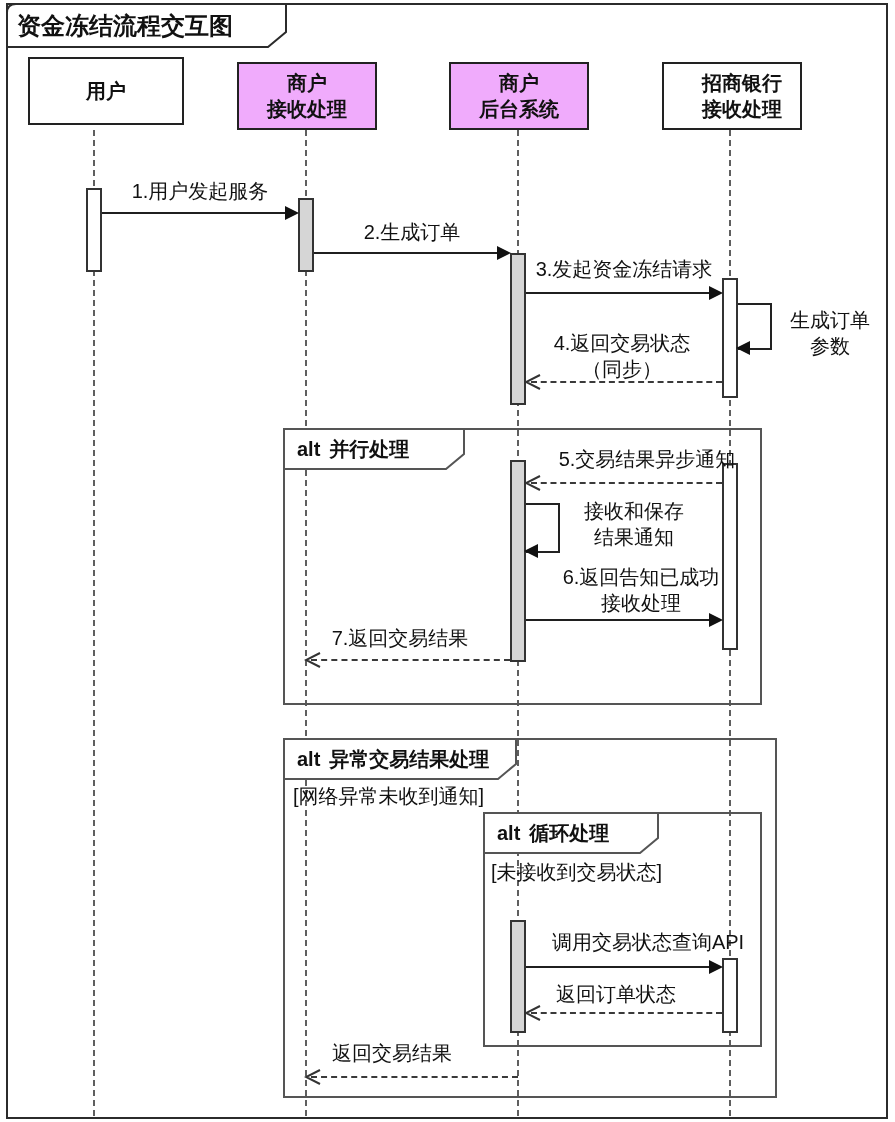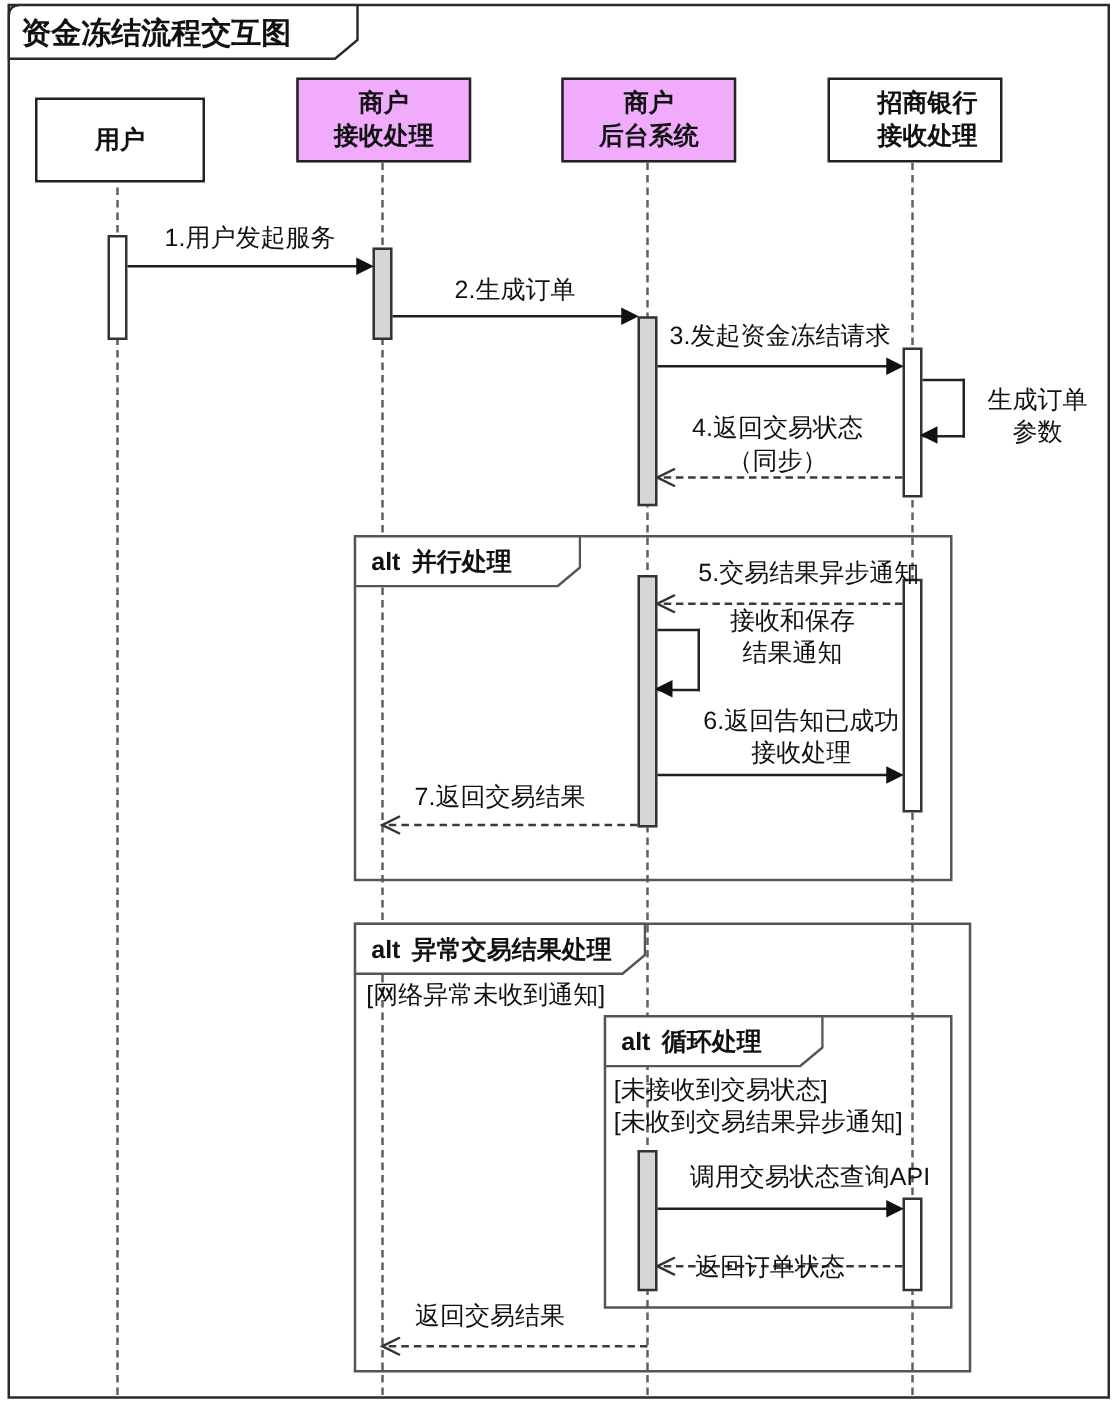--- a/index.html
+++ b/index.html
@@ -65,23 +65,22 @@
   </div>
   <div class="abs guard" style="left:293px;top:784px;">[网络异常未收到通知]</div>
 
   <svg class="abs" style="left:483px;top:812px;" width="176" height="42">
     <path d="M1 1 H175 V26 L157 41 H1 Z" fill="#ffffff" stroke="#555" stroke-width="2"></path>
   </svg>
   <div class="abs tabtext" style="left:497px;top:820px;">
     <span class="kw">alt</span><span>循环处理</span>
   </div>
   <div class="abs guard" style="left:491px;top:860px;">[未接收到交易状态]</div>
-  <div class="abs guard" style="left:491px;top:886px;">[未收到交易结果异步通知]</div>
 
-  <div class="abs participant" style="left:28px;top:78px;width:136px;height:68px;">
+  <div class="abs participant" style="left:28px;top:57px;width:156px;height:68px;">
     <div>用户</div>
   </div>
   <div class="abs participant gray" style="left:237px;top:62px;width:140px;height:68px;">
     <div>商户</div>
     <div>接收处理</div>
   </div>
   <div class="abs participant gray" style="left:449px;top:62px;width:140px;height:68px;">
     <div>商户</div>
     <div>后台系统</div>
   </div>
@@ -162,31 +161,31 @@
   <div class="abs label" style="left:624px;top:256px;">3.发起资金冻结请求</div>
   <div class="abs label" style="left:830px;top:307px;">
     <div>生成订单</div>
     <div>参数</div>
   </div>
   <div class="abs label" style="left:622px;top:330px;">
     <div>4.返回交易状态</div>
     <div>（同步）</div>
   </div>
   <div class="abs label" style="left:647px;top:446px;">5.交易结果异步通知</div>
-  <div class="abs label" style="left:634px;top:484px;">
+  <div class="abs label" style="left:634px;top:498px;">
     <div>接收和保存</div>
     <div>结果通知</div>
   </div>
   <div class="abs label" style="left:641px;top:564px;">
     <div>6.返回告知已成功</div>
     <div>接收处理</div>
   </div>
   <div class="abs label" style="left:400px;top:625px;">7.返回交易结果</div>
   <div class="abs label" style="left:648px;top:929px;">调用交易状态查询API</div>
-  <div class="abs label" style="left:616px;top:981px;margin-top:20px;">返回订单状态</div>
+  <div class="abs label" style="left:616px;top:981px;">返回订单状态</div>
   <div class="abs label" style="left:392px;top:1040px;">返回交易结果</div>
 
   <svg class="abs" style="left:6px;top:3px;" width="282" height="46">
     <path d="M10 1 H280 V29 L262 44 H1 V10 Q1 1 10 1 Z" fill="#ffffff" stroke="#2b2b2b" stroke-width="2"></path>
   </svg>
   <div class="abs title-text" style="left:17px;top:10px;">资金冻结流程交互图</div>
 
 </div>
 
 </body></html>

